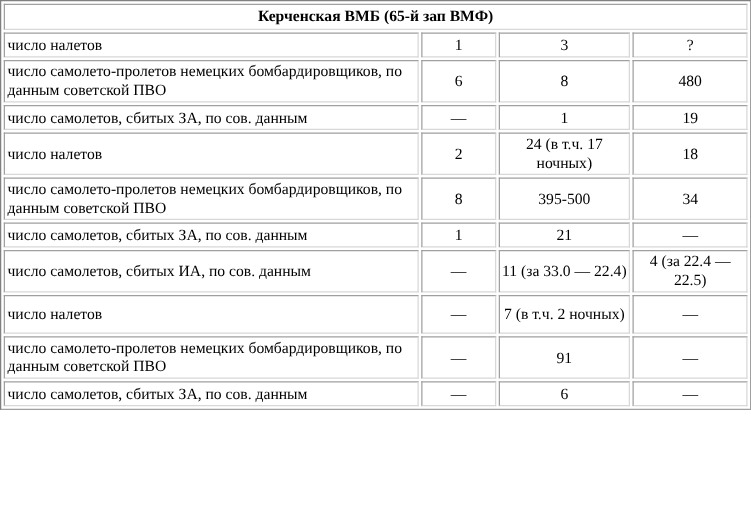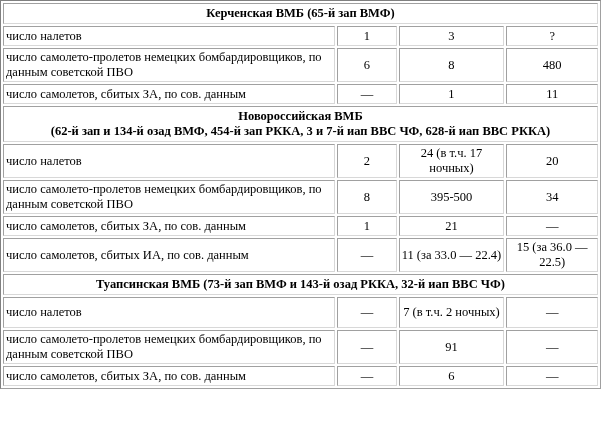--- a/index.html
+++ b/index.html
@@ -60,57 +60,48 @@
   <tr class="h2">
     <td class="label">число самолето-пролетов немецких бомбардировщиков, по данным советской ПВО</td>
     <td class="val">6</td>
     <td class="val">8</td>
     <td class="val">480</td>
   </tr>
   <tr class="h1">
     <td class="label">число самолетов, сбитых ЗА, по сов. данным</td>
     <td class="val">—</td>
     <td class="val">1</td>
-    <td class="val">11</td>
+    <td class="val">19</td>
   </tr>
 
-  <tr class="h-sec2">
-    <th colspan="4">
-      <div>Новороссийская ВМБ</div>
-      <div>(62-й зап и 134-й озад ВМФ, 454-й зап РККА, 3 и 7-й иап ВВС ЧФ, 628-й иап ВВС РККА)</div>
-    </th>
-  </tr>
   <tr class="h2">
     <td class="label">число налетов</td>
     <td class="val">2</td>
     <td class="val">24 (в т.ч. 17 ночных)</td>
-    <td class="val">20</td>
+    <td class="val">18</td>
   </tr>
   <tr class="h2">
     <td class="label">число самолето-пролетов немецких бомбардировщиков, по данным советской ПВО</td>
     <td class="val">8</td>
     <td class="val">395-500</td>
     <td class="val">34</td>
   </tr>
   <tr class="h1">
     <td class="label">число самолетов, сбитых ЗА, по сов. данным</td>
     <td class="val">1</td>
     <td class="val">21</td>
     <td class="val">—</td>
   </tr>
   <tr class="h2">
     <td class="label">число самолетов, сбитых ИА, по сов. данным</td>
     <td class="val">—</td>
     <td class="val">11 (за 33.0 — 22.4)</td>
-    <td class="val">15 (за 36.0 — 22.5)</td>
+    <td class="val">4 (за 22.4 — 22.5)</td>
   </tr>
 
-  <tr class="h-sec">
-    <th colspan="4">Туапсинская ВМБ (73-й зап ВМФ и 143-й озад РККА, 32-й иап ВВС ЧФ)</th>
-  </tr>
   <tr class="h2">
     <td class="label">число налетов</td>
     <td class="val">—</td>
     <td class="val">7 (в т.ч. 2 ночных)</td>
     <td class="val">—</td>
   </tr>
   <tr class="h2">
     <td class="label">число самолето-пролетов немецких бомбардировщиков, по данным советской ПВО</td>
     <td class="val">—</td>
     <td class="val">91</td>

